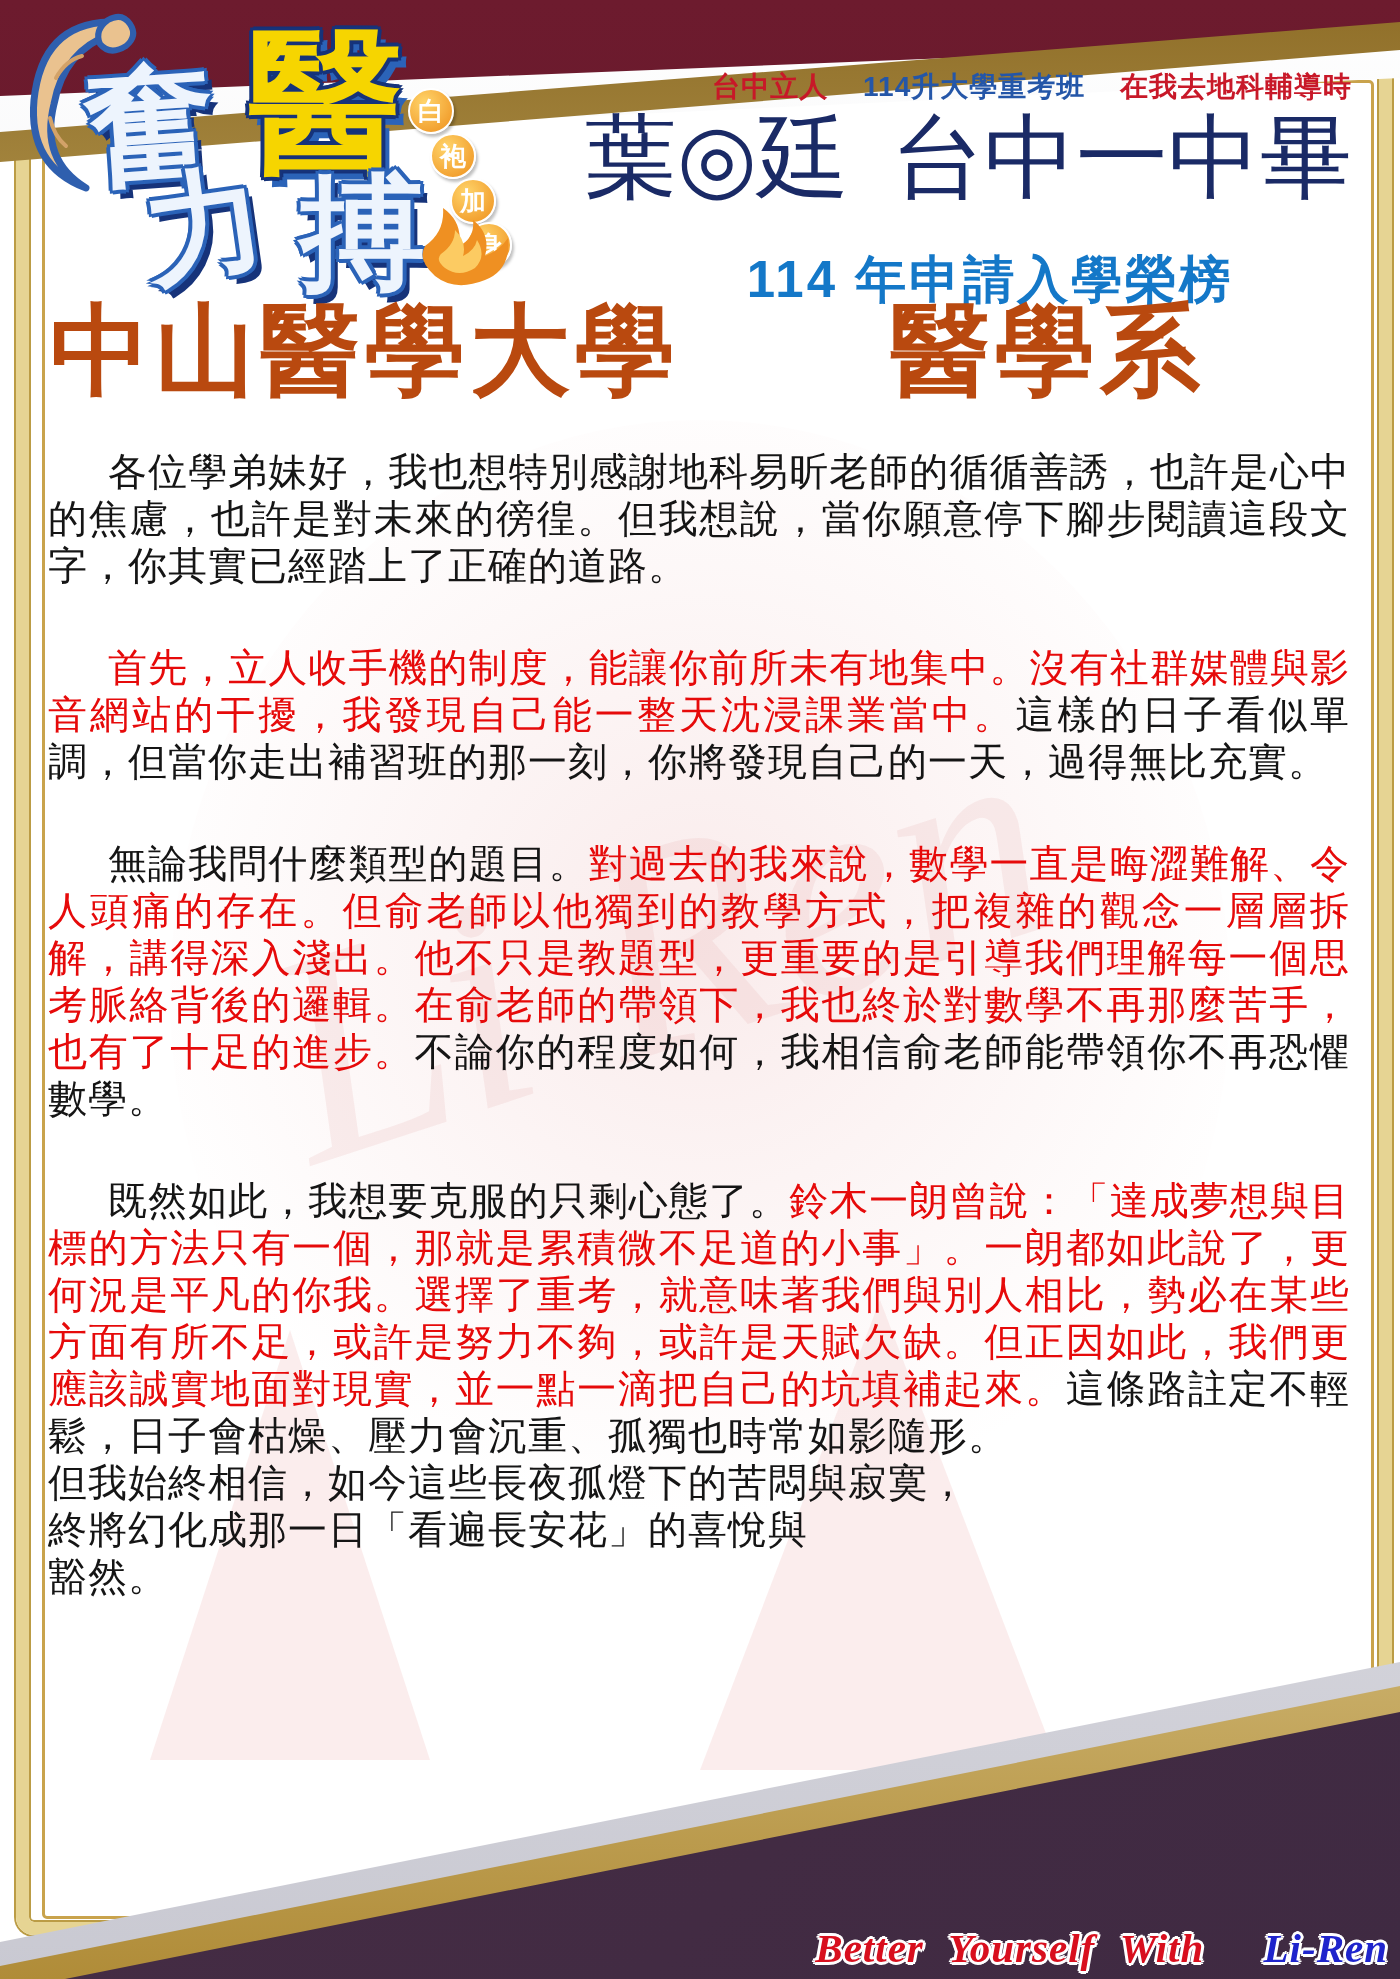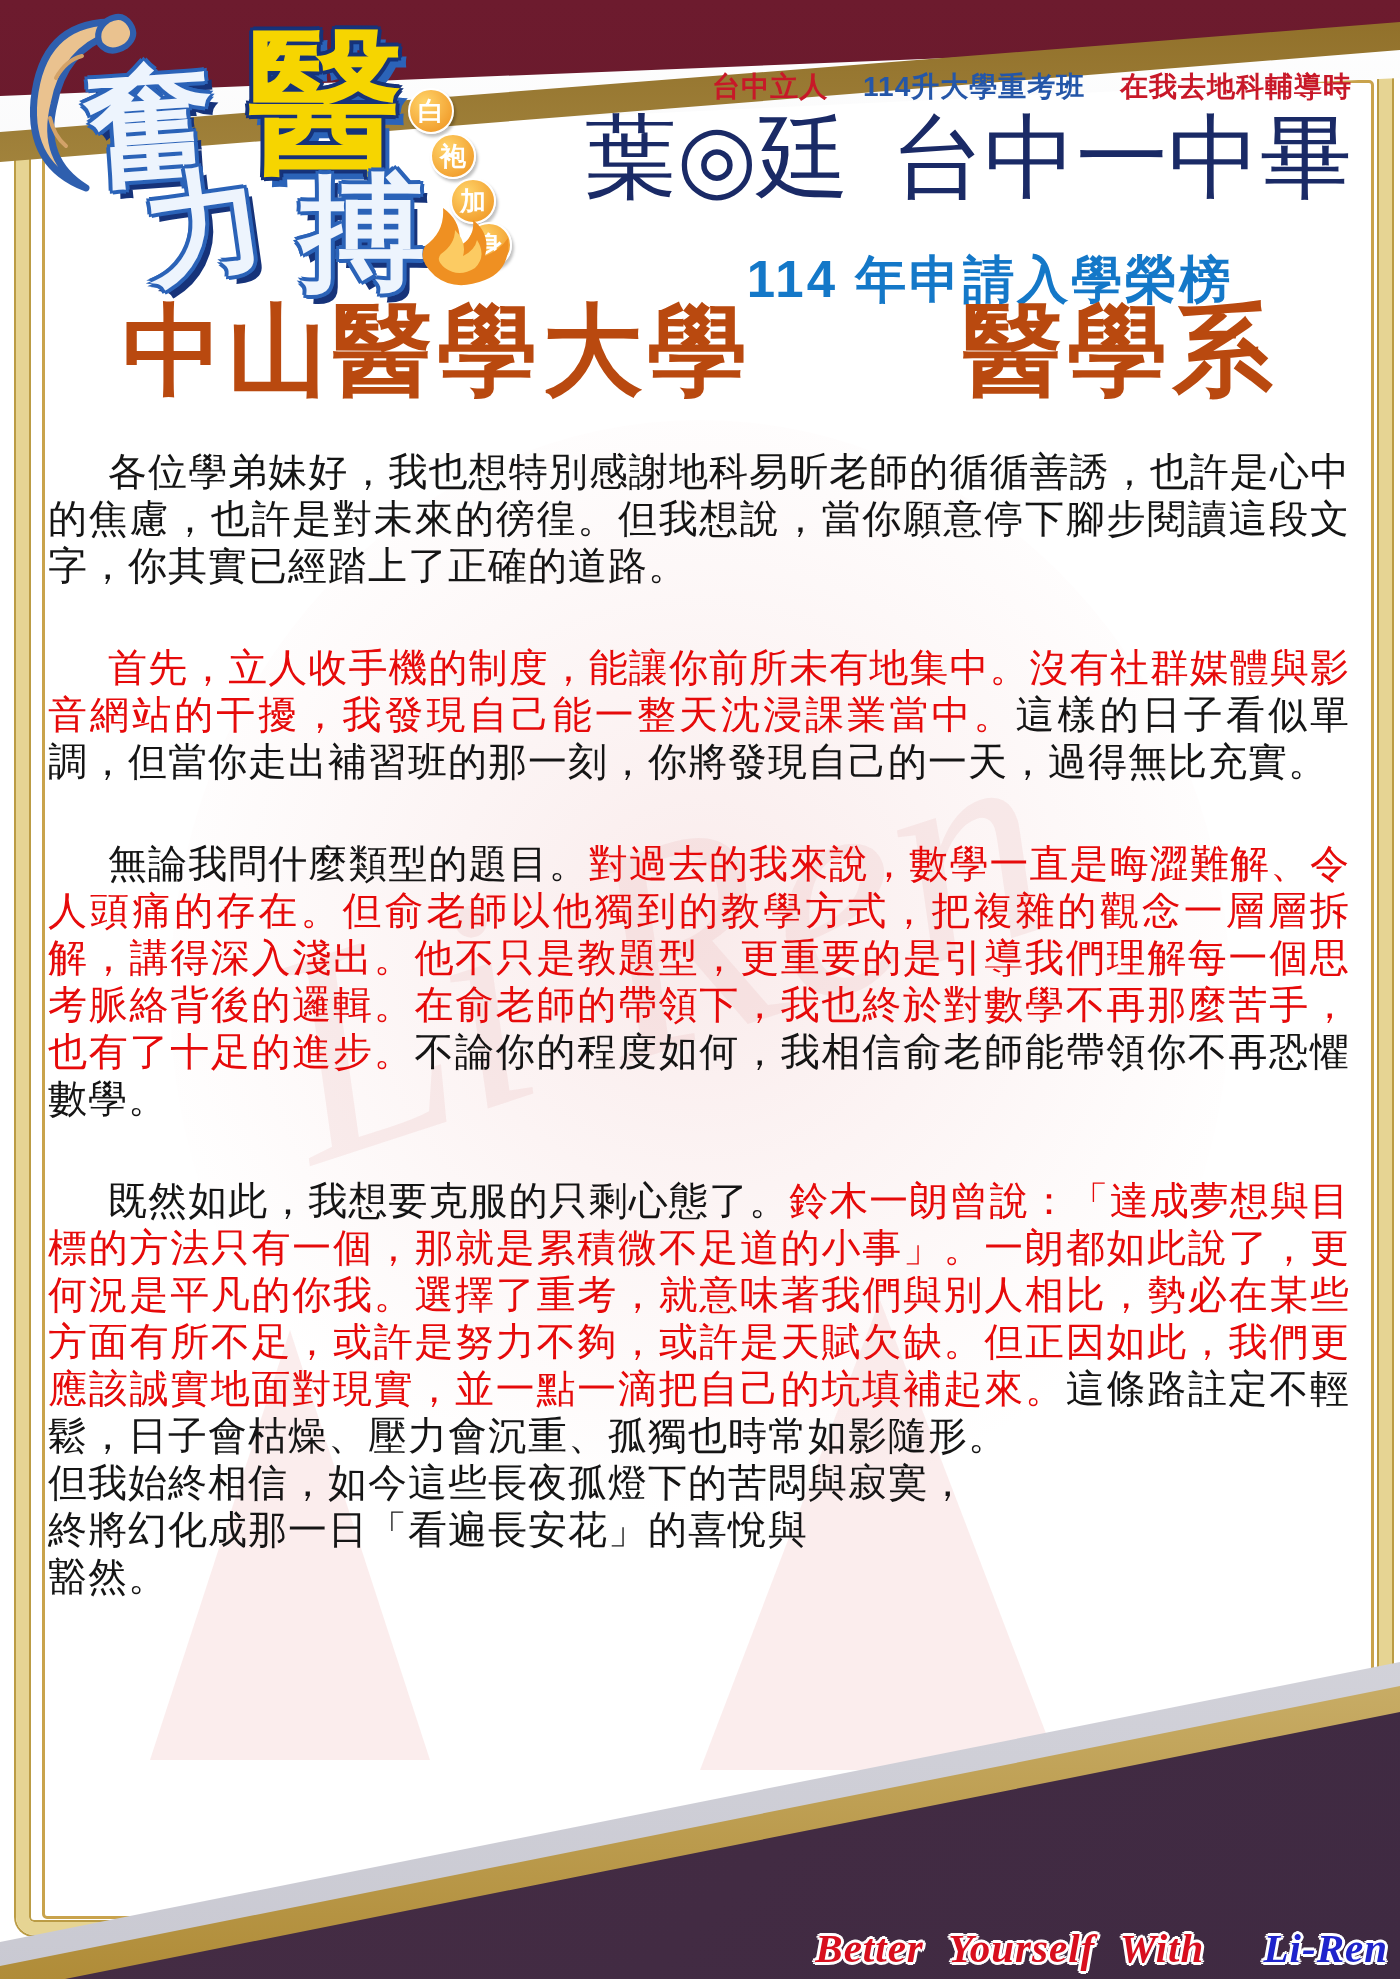--- a/index.html
+++ b/index.html
@@ -92,21 +92,21 @@
     font-size:92px; font-weight:400; line-height:1.05; letter-spacing:0;
     word-spacing:20px; color:#1a2a66; white-space:nowrap;
   }
   .honor-line{
     position:absolute; top:246px; left:600px; width:780px; z-index:6;
     text-align:center; font-size:51px; font-weight:900; letter-spacing:3px;
     color:#1478c8; white-space:nowrap;
   }
   .school-line{
     position:absolute; top:300px; left:50px; right:50px; z-index:6;
-    text-align:center; font-size:100px; font-weight:900; letter-spacing:5px;
+    text-align:left; font-size:100px; font-weight:900; letter-spacing:5px;
     color:#b9490f; line-height:1; white-space:nowrap;
   }
   
   .bodytext{
     position:absolute; left:48px; right:50px; top:448px; z-index:2;
     font-size:39px; line-height:47px; letter-spacing:1px;
     text-align:justify; color:#151515;
   }
   .bodytext p{margin:0 0 55px 0; text-indent:60px;}
   .bodytext p:last-child{margin-bottom:0;}

